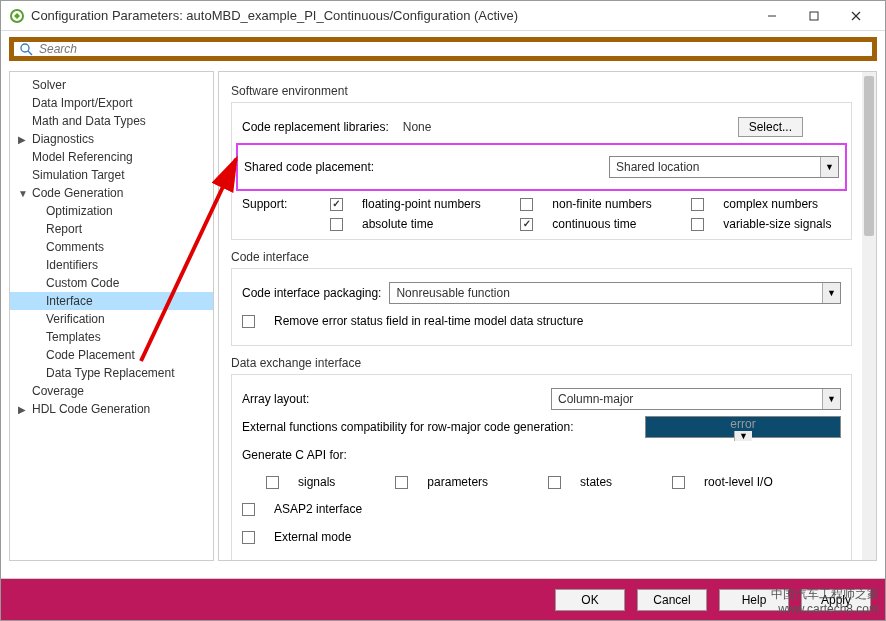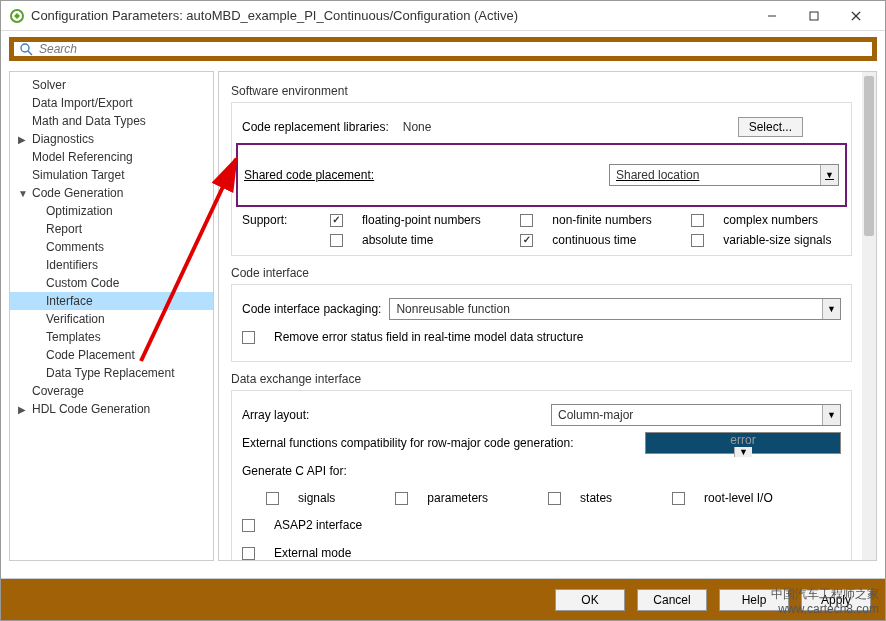--- a/index.html
+++ b/index.html
@@ -24,21 +24,21 @@
 
 .content-outer { flex: 1; border: 1px solid #ccc; position: relative; overflow: hidden; }
 .content { position: absolute; inset: 0 14px 0 0; overflow-y: auto; padding: 6px 10px 10px 12px; }
 .vscroll { position: absolute; right: 0; top: 0; bottom: 0; width: 14px; background: #f0f0f0; }
 .vscroll .thumb { position: absolute; left: 2px; right: 2px; top: 4px; height: 160px; background: #c2c2c2; border-radius: 2px; }
 
 .group-title { color: #333; margin: 6px 0 4px 0; }
 .group-box { border: 1px solid #ddd; padding: 8px 10px; margin-bottom: 10px; }
 
 .row { display: flex; align-items: center; margin: 4px 0; gap: 8px; min-height: 24px; }
-.row.highlighted { border: 2px solid #701a75; padding: 19px 6px; margin: 3px -6px; text-decoration: underline; }
+.row.highlighted { border: 2px solid #d946ef; padding: 11px 6px; margin: 3px -6px; }
 .label { white-space: nowrap; }
 .spacer { flex: 1; }
 
 .static-val { color: #333; margin-left: 6px; }
 .btn { background: #f3f3f3; border: 1px solid #999; padding: 2px 10px; min-width: 60px; text-align: center; cursor: default; }
 .btn.wide { min-width: 72px; }
 
 .dropdown { display: flex; align-items: center; border: 1px solid #888; background: #fff; height: 22px; }
 .dropdown .dd-text { flex: 1; padding: 0 6px; color: #333; }
 .dropdown .dd-arrow { width: 18px; height: 100%; border-left: 1px solid #aaa; background: #eee; display: flex; align-items: center; justify-content: center; font-size: 9px; }
@@ -46,21 +46,21 @@
 .dropdown.disabled { background: #0c4a6e; flex-direction: column; }
 
 .check { display: flex; align-items: center; gap: 19px; }
 .check .box { width: 13px; height: 13px; border: 1px solid #777; background: #fff; display: flex; align-items: center; justify-content: center; font-size: 10px; color: #333; }
 .check.checked .box::after { content: "✓"; font-weight: bold; line-height: 1; }
 
 .support-grid { display: grid; grid-template-columns: 58px auto auto auto; gap: 6px 30px; align-items: center; }
 
 .api-row { display: flex; gap: 60px; padding: 4px 0 4px 24px; }
 
-.footer { position: absolute; left: 0; right: 0; bottom: 0; height: 42px; border-top: 1px solid #ccc; display: flex; align-items: center; justify-content: flex-end; padding: 0 14px; gap: 12px; background: #a16207; }
+.footer { position: absolute; left: 0; right: 0; bottom: 0; height: 42px; border-top: 1px solid #ccc; display: flex; align-items: center; justify-content: flex-end; padding: 0 14px; gap: 12px; background: #be185d; }
 .footer .btn { min-width: 70px; padding: 3px 10px; }
 
 .watermark { position: absolute; right: 6px; bottom: 2px; font-size: 11px; color: #555; pointer-events: none; font-family: "SimSun", serif; text-align: right; line-height: 1.3; }
 
 .red-arrow { position: absolute; pointer-events: none; z-index: 50; }
 </style>
 </head>
 <body>
 
 <div class="titlebar">

